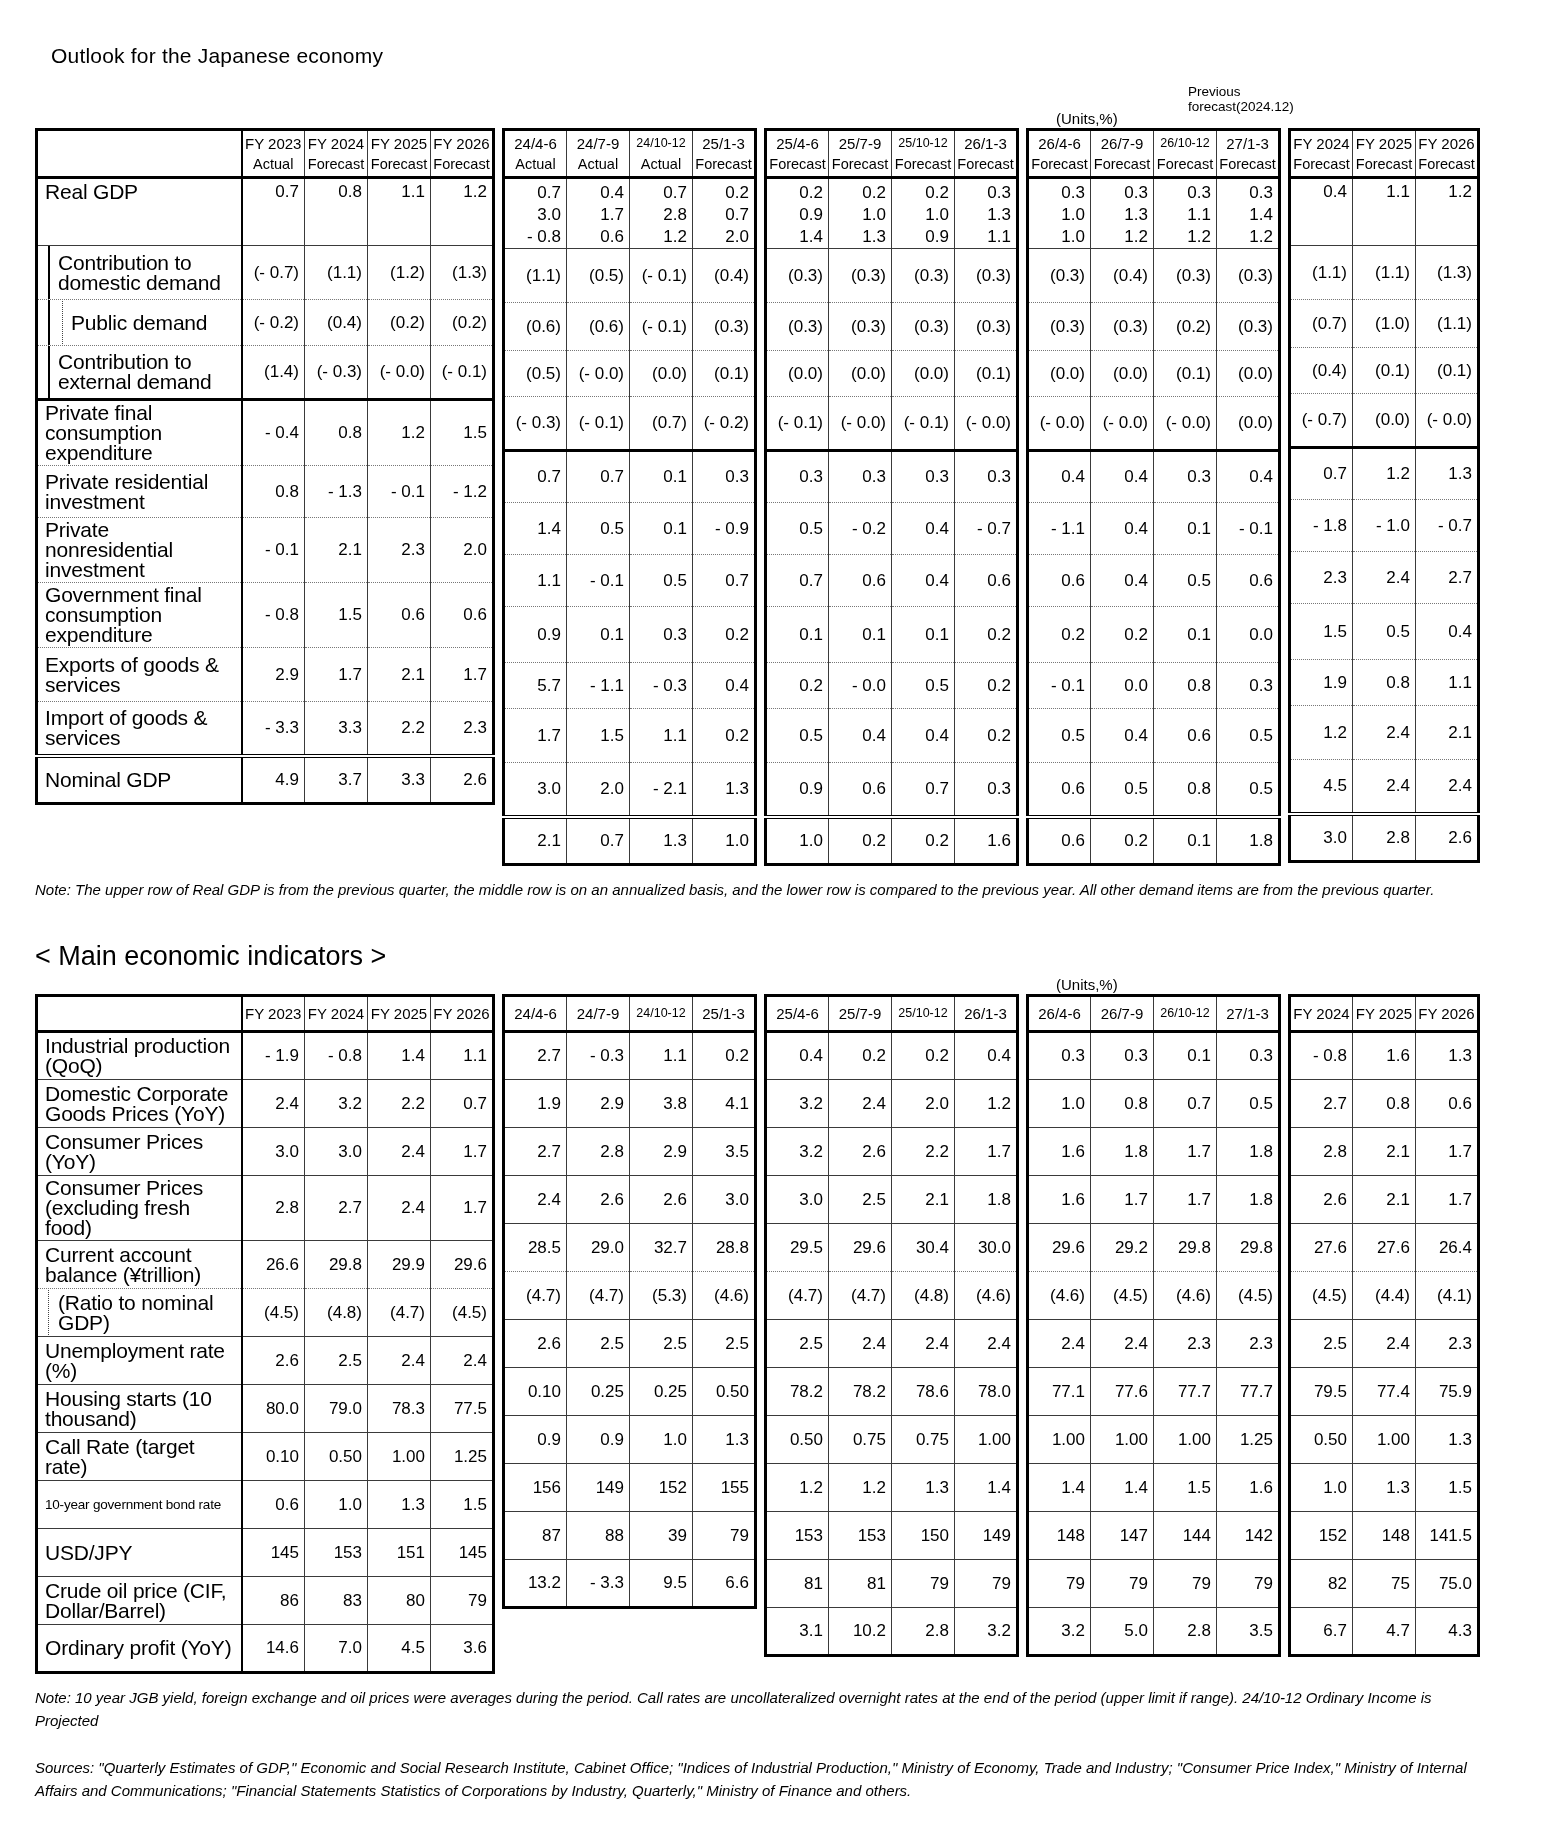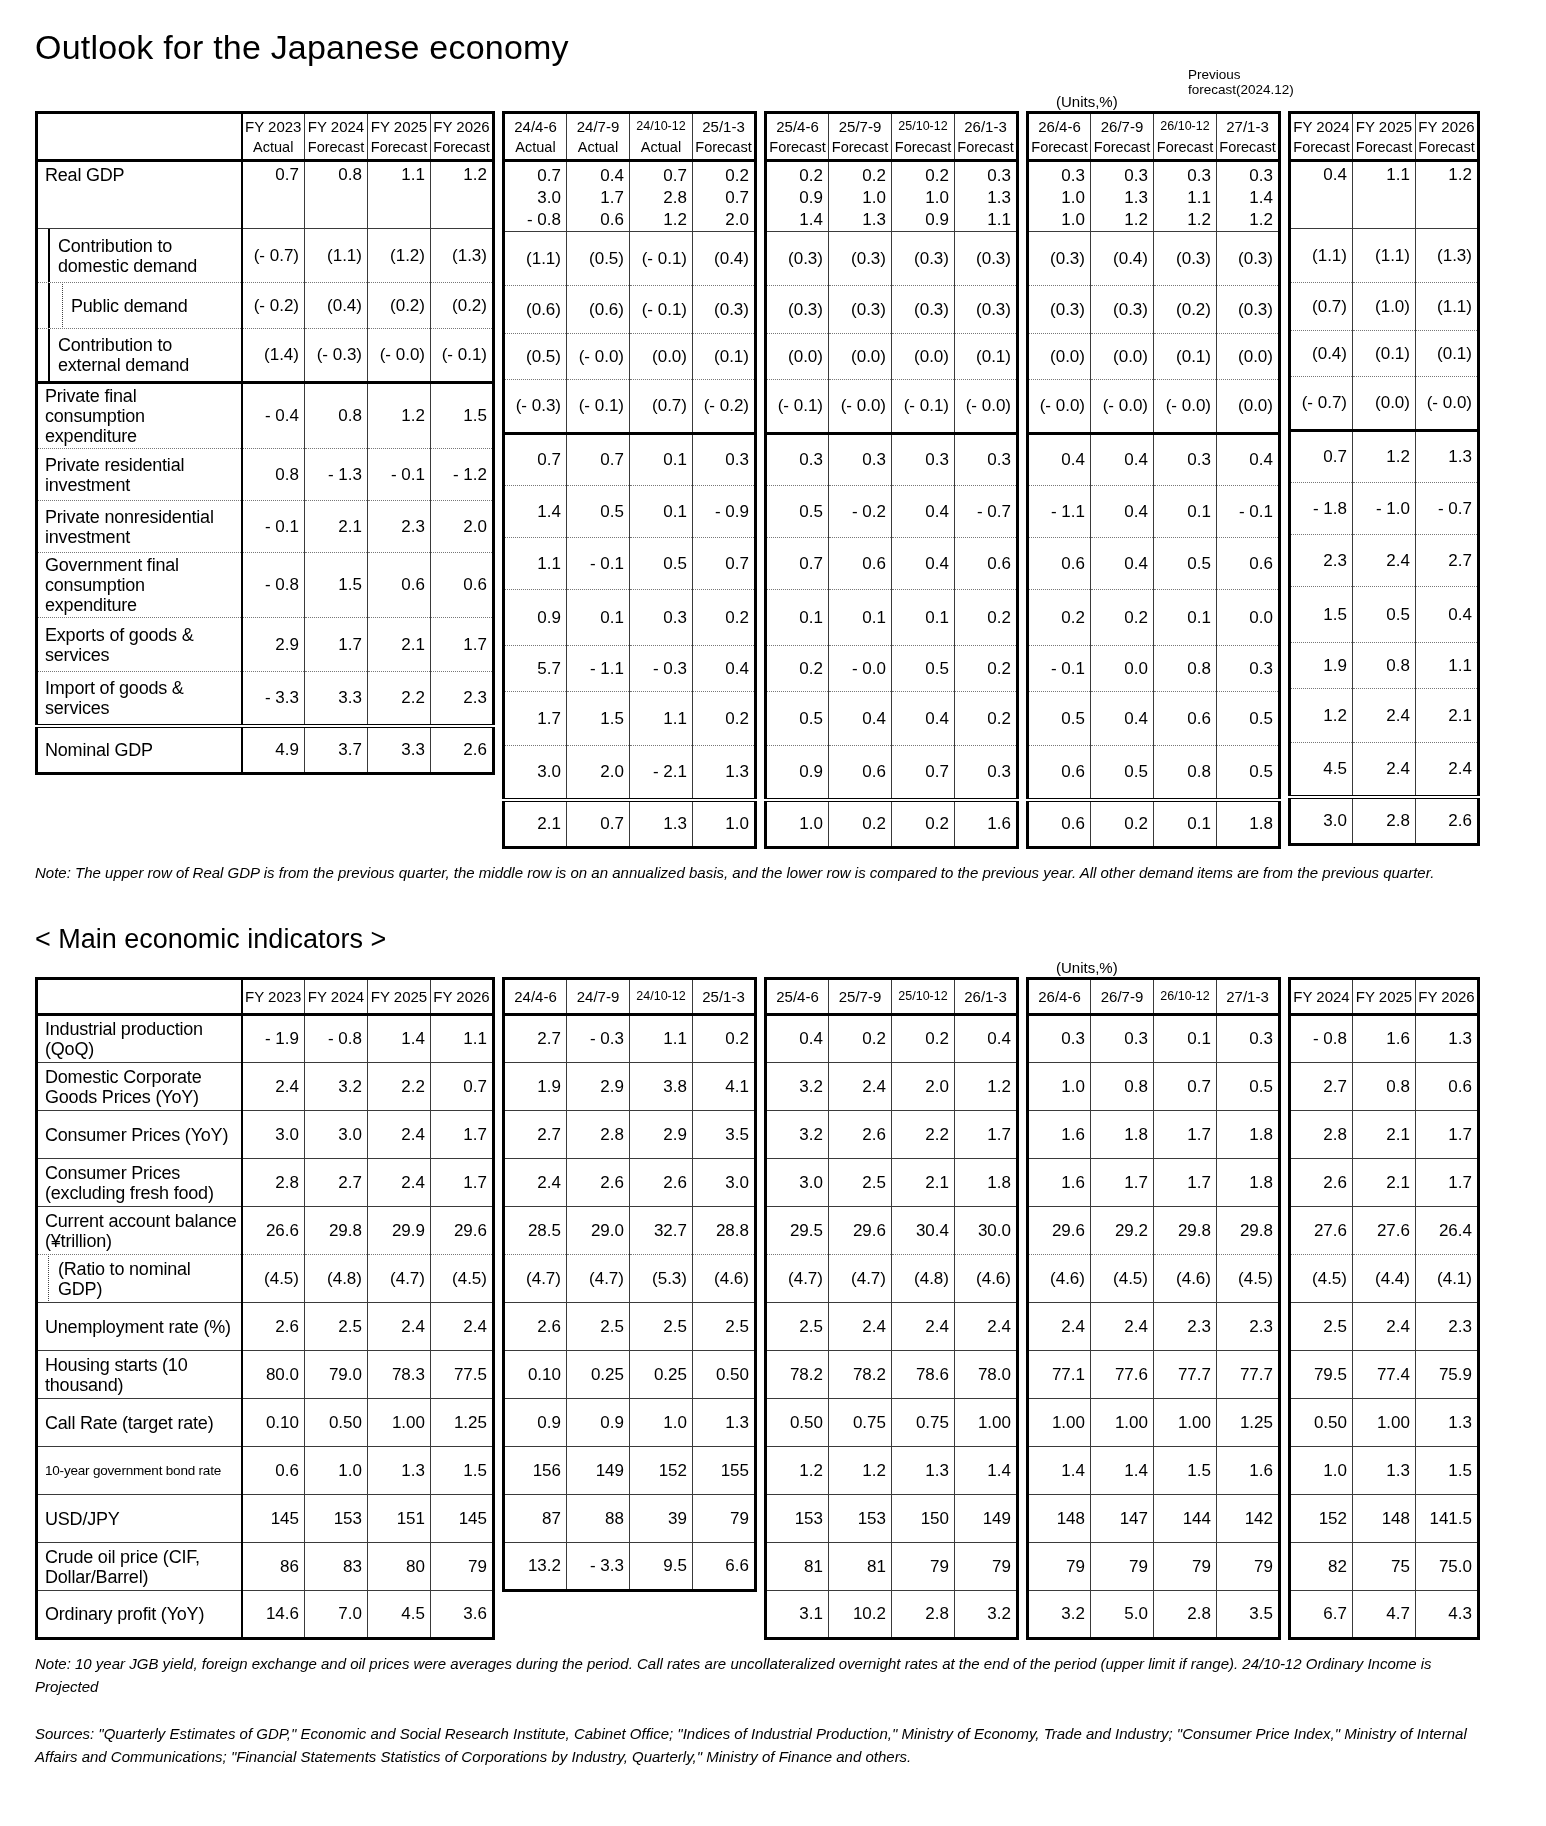--- a/index.html
+++ b/index.html
@@ -1,34 +1,34 @@
 <!DOCTYPE html>
 <html><head>
 <meta charset="utf-8">
 <style>
   html,body{margin:0;padding:0;background:#fff;}
   body{width:1546px;height:1826px;overflow:hidden;color:#000;
        font-family:"Liberation Sans","DejaVu Sans",sans-serif;}
   .page{position:relative;padding:28px 20px 0 35px;}
-  h1{font-size:34px;font-weight:400;margin:0;letter-spacing:.2px;}
+  h1{font-size:21px;font-weight:400;margin:16px;letter-spacing:.2px;}
   h2{font-size:27px;font-weight:400;margin:40px 0 0 0;}
   .above1{position:relative;height:44px;}
   .above2{position:relative;height:22px;}
   .units{position:absolute;left:1021px;bottom:1px;font-size:15px;}
   .units2{position:absolute;left:1021px;bottom:1px;font-size:15px;}
   .prevlab{position:absolute;left:1153px;top:0;font-size:13.5px;line-height:15px;white-space:pre-line;}
   .tblrow{display:flex;gap:7px;align-items:flex-start;}
   table.blk{border-collapse:collapse;table-layout:fixed;border:3px solid #000;background:#fff;}
   .blk th,.blk td{border-left:1px solid #3a3a3a;padding:0;overflow:hidden;}
   .blk th:first-child,.blk td:first-child{border-left:none;}
   .blk thead th{border-bottom:3px solid #000;font-weight:400;font-size:15px;text-align:center;vertical-align:middle;}
   .blk thead th .p{line-height:21px;}
   .blk thead th .p.smh{font-size:12.5px;}
   .blk thead th .s{line-height:20px;font-size:14.5px;}
-  td.label{font-size:18px;line-height:20px;padding:2px 2px 2px 7px;vertical-align:middle;letter-spacing:-.2px;}
+  td.label{font-size:21px;line-height:20px;padding:2px 2px 2px 7px;vertical-align:middle;letter-spacing:-.2px;}
   td.num{font-size:17px;text-align:right;padding-right:5px;vertical-align:middle;}
   td.num .ln{line-height:22px;}
   th.lblh,td.label{border-right:2px solid #000;}
   tr.sld td{border-top:1px solid #3a3a3a;}
   tr.dot td{border-top:1px dotted #777;}
   tr.thk td{border-top:3px solid #000;}
   tr.dbl td{border-top:4px double #000;}
   tr.rtop td{vertical-align:top;padding-top:3px;}
   td.label.ind1{padding-left:20px;position:relative;}
   td.label.ind1::before{content:"";position:absolute;left:10px;top:-1px;bottom:-1px;border-left:2px solid #000;}

